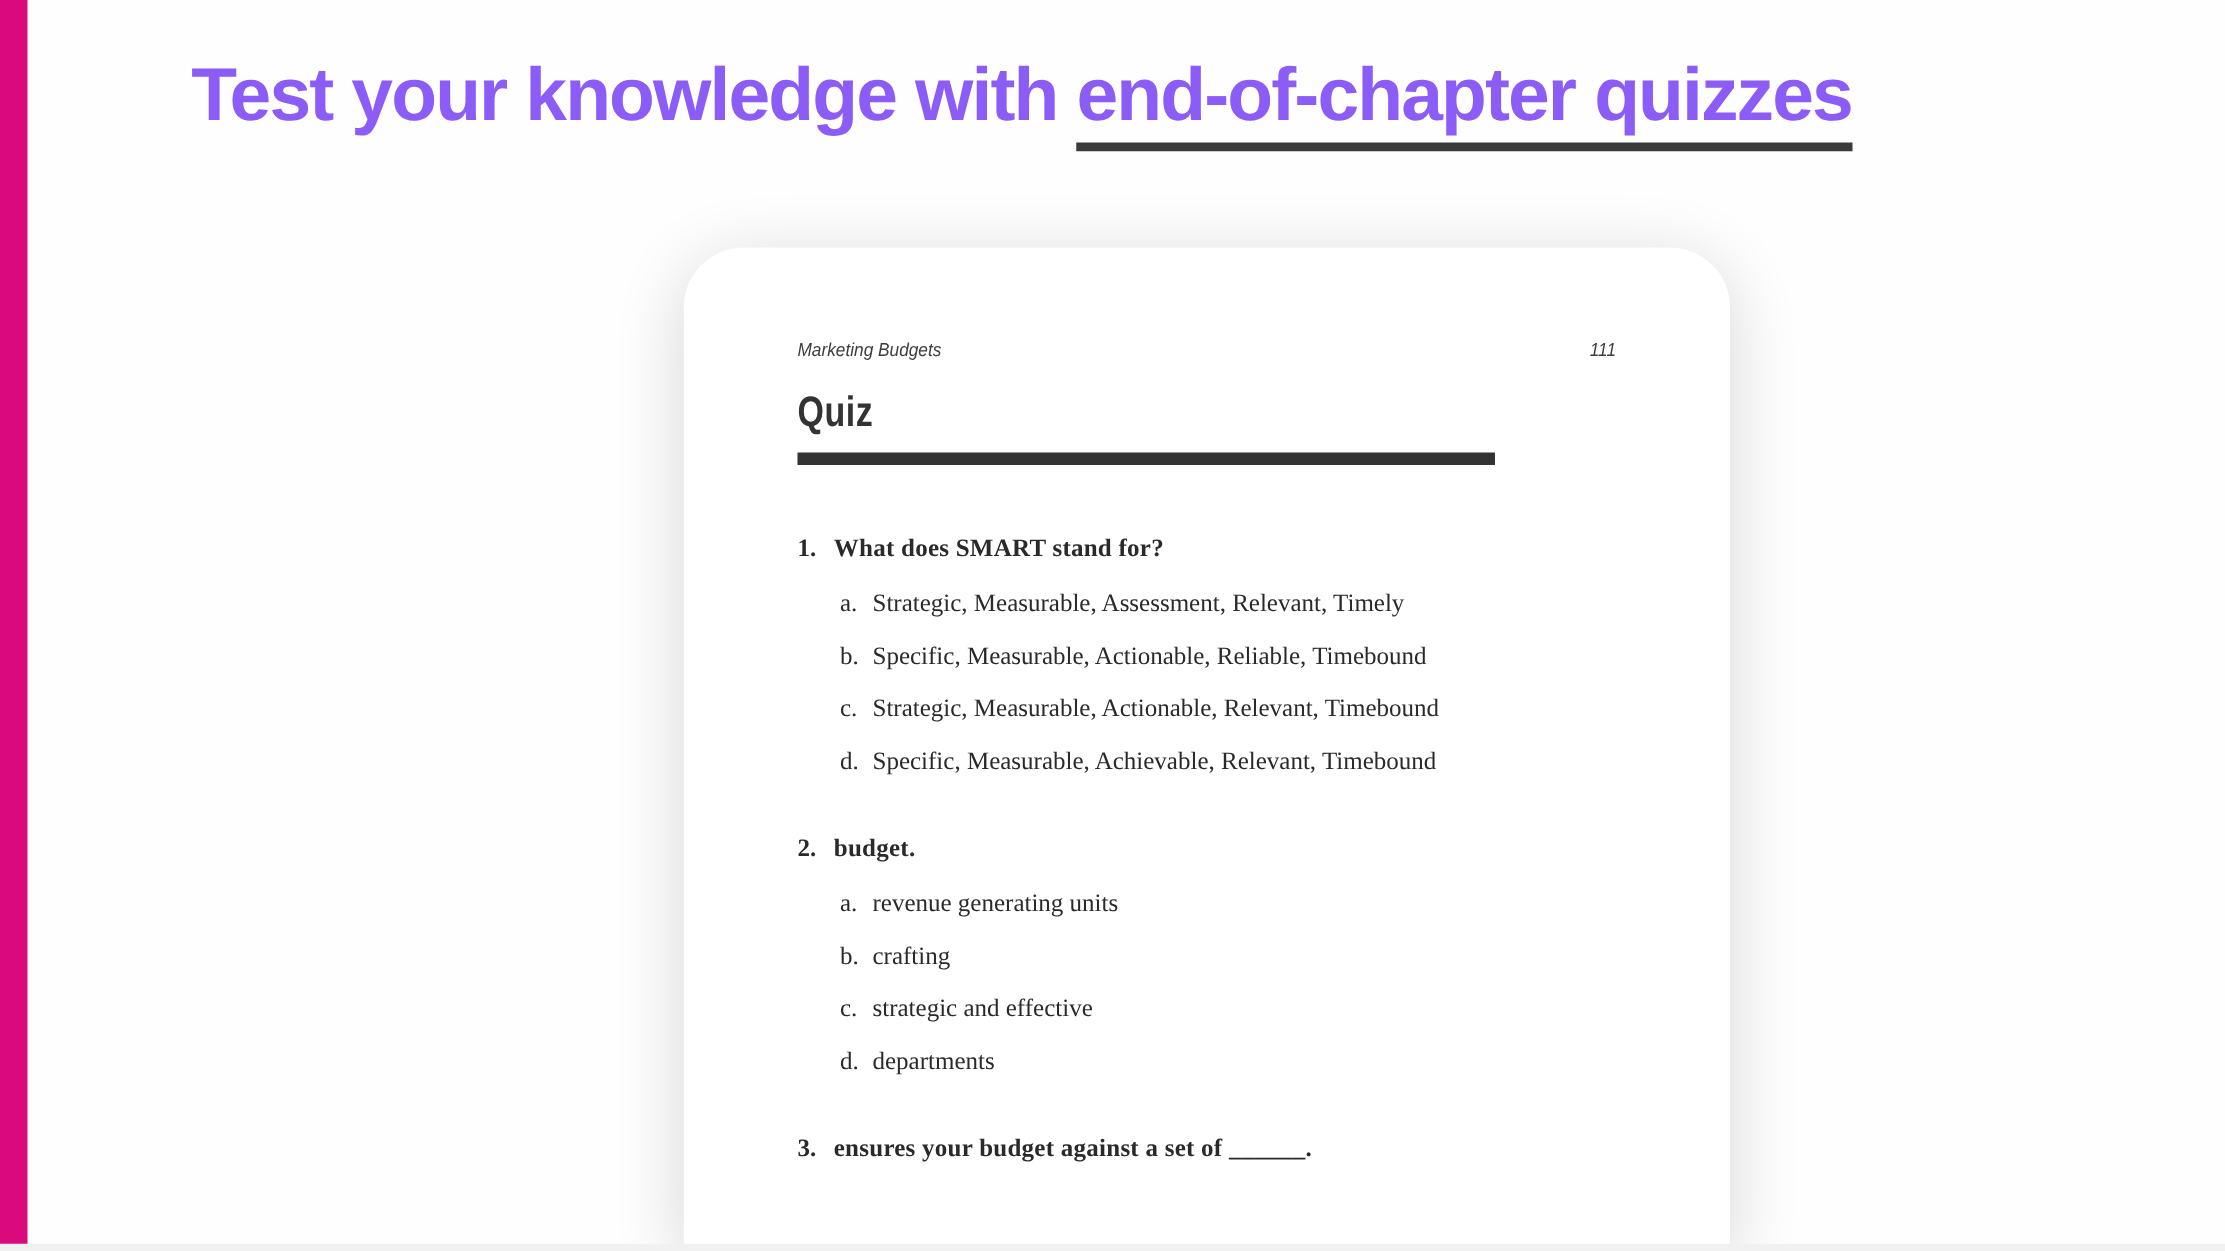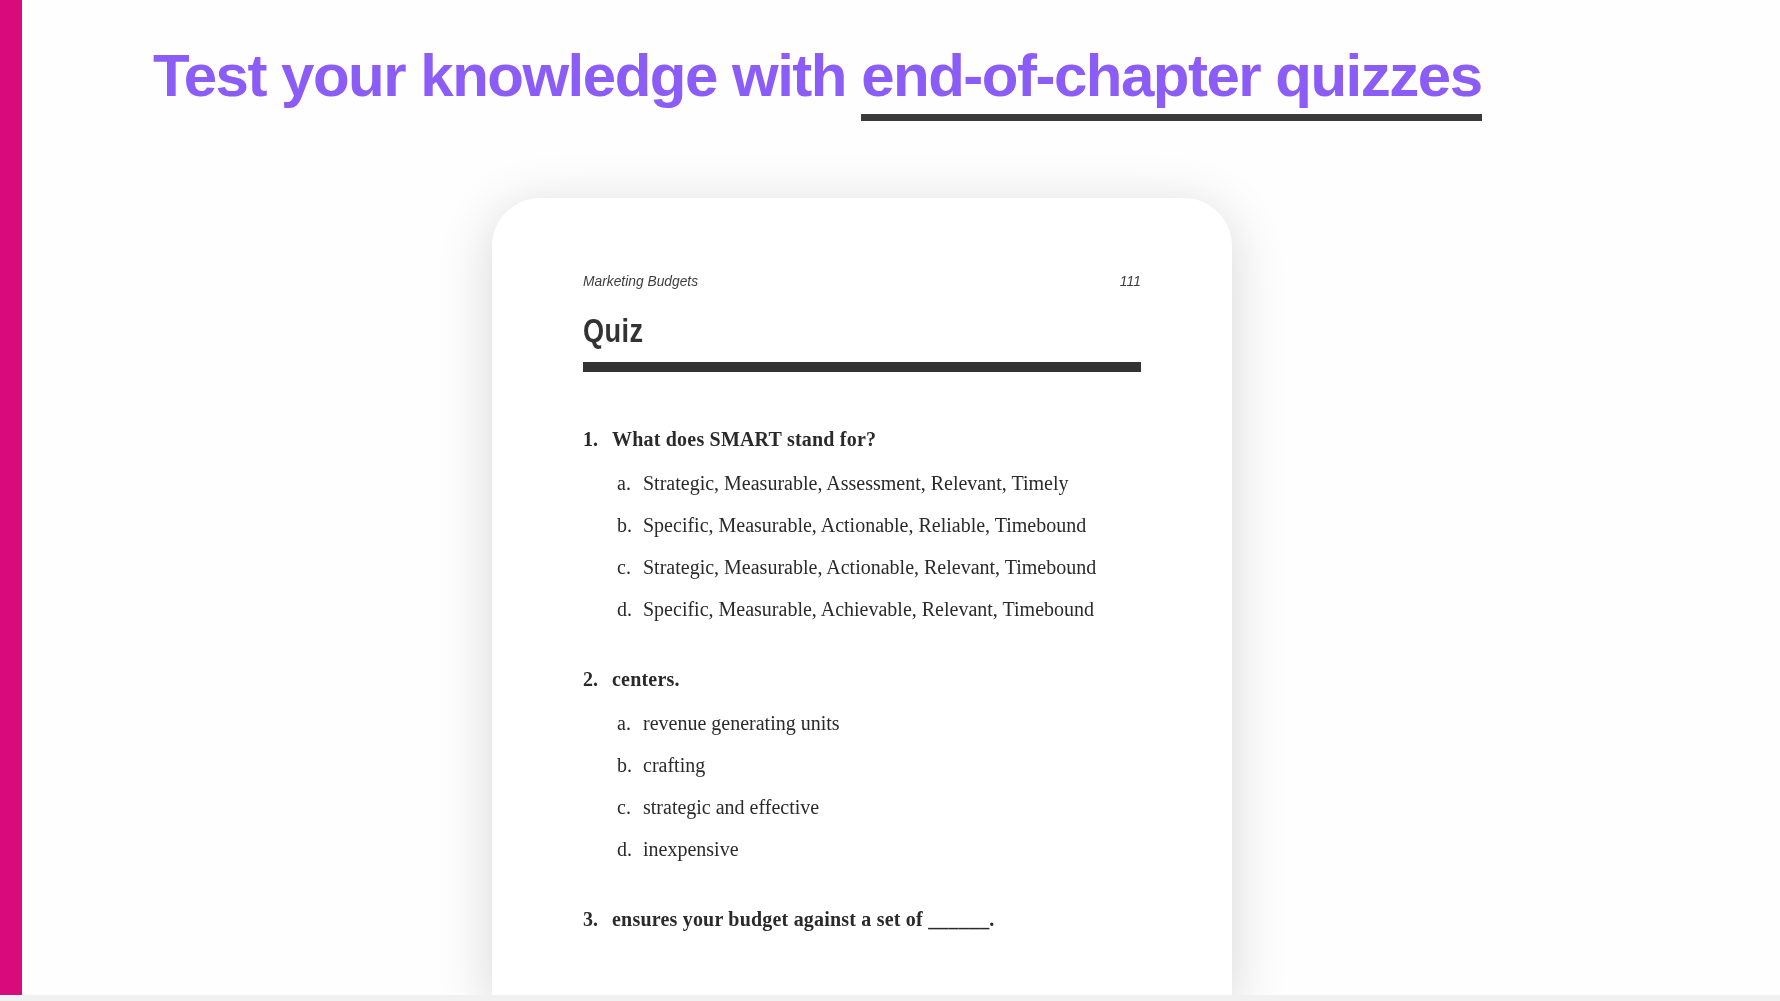--- a/index.html
+++ b/index.html
@@ -30,22 +30,22 @@
     white-space: nowrap;
   }
   .slide-title .underlined {
     padding-bottom: 5px;
     border-bottom: 7px solid #3a3a3a;
   }
 
   
   .book-page {
     position: absolute;
-    left: 492px; top: 198px;
-    width: 740px; height: 803px;
+    left: 547px; top: 198px;
+    width: 837px; height: 803px;
     background: #ffffff;
     border-radius: 48px 48px 0 0;
     box-shadow: 0 10px 55px rgba(0,0,0,0.16);
     padding: 74px 91px 0 91px;
   }
 
   .page-header-row {
     display: flex;
     justify-content: space-between;
     align-items: baseline;
@@ -159,42 +159,42 @@
     <span class="opt-letter">d.</span>
     <span class="opt-text">Specific, Measurable, Achievable, Relevant, Timebound</span>
   </div>
 </div>
   </div>
 
   <div class="question">
     <div class="q-row">
       <span class="q-num">2.</span>
       <div class="q-text">
-            <span class="q-line">centers.</span>
+            <span class="q-line">budget.</span>
           </div>
     </div>
     <div class="options">
   <div class="option-row">
     <span class="opt-letter">a.</span>
     <span class="opt-text">revenue generating units</span>
   </div>
 
   <div class="option-row">
     <span class="opt-letter">b.</span>
     <span class="opt-text">crafting</span>
   </div>
 
   <div class="option-row">
     <span class="opt-letter">c.</span>
     <span class="opt-text">strategic and effective</span>
   </div>
 
   <div class="option-row">
     <span class="opt-letter">d.</span>
-    <span class="opt-text">inexpensive</span>
+    <span class="opt-text">departments</span>
   </div>
 </div>
   </div>
 
   <div class="question">
     <div class="q-row">
       <span class="q-num">3.</span>
       <div class="q-text">
             <span class="q-line">ensures your budget against a set of ______.</span>
           </div>

